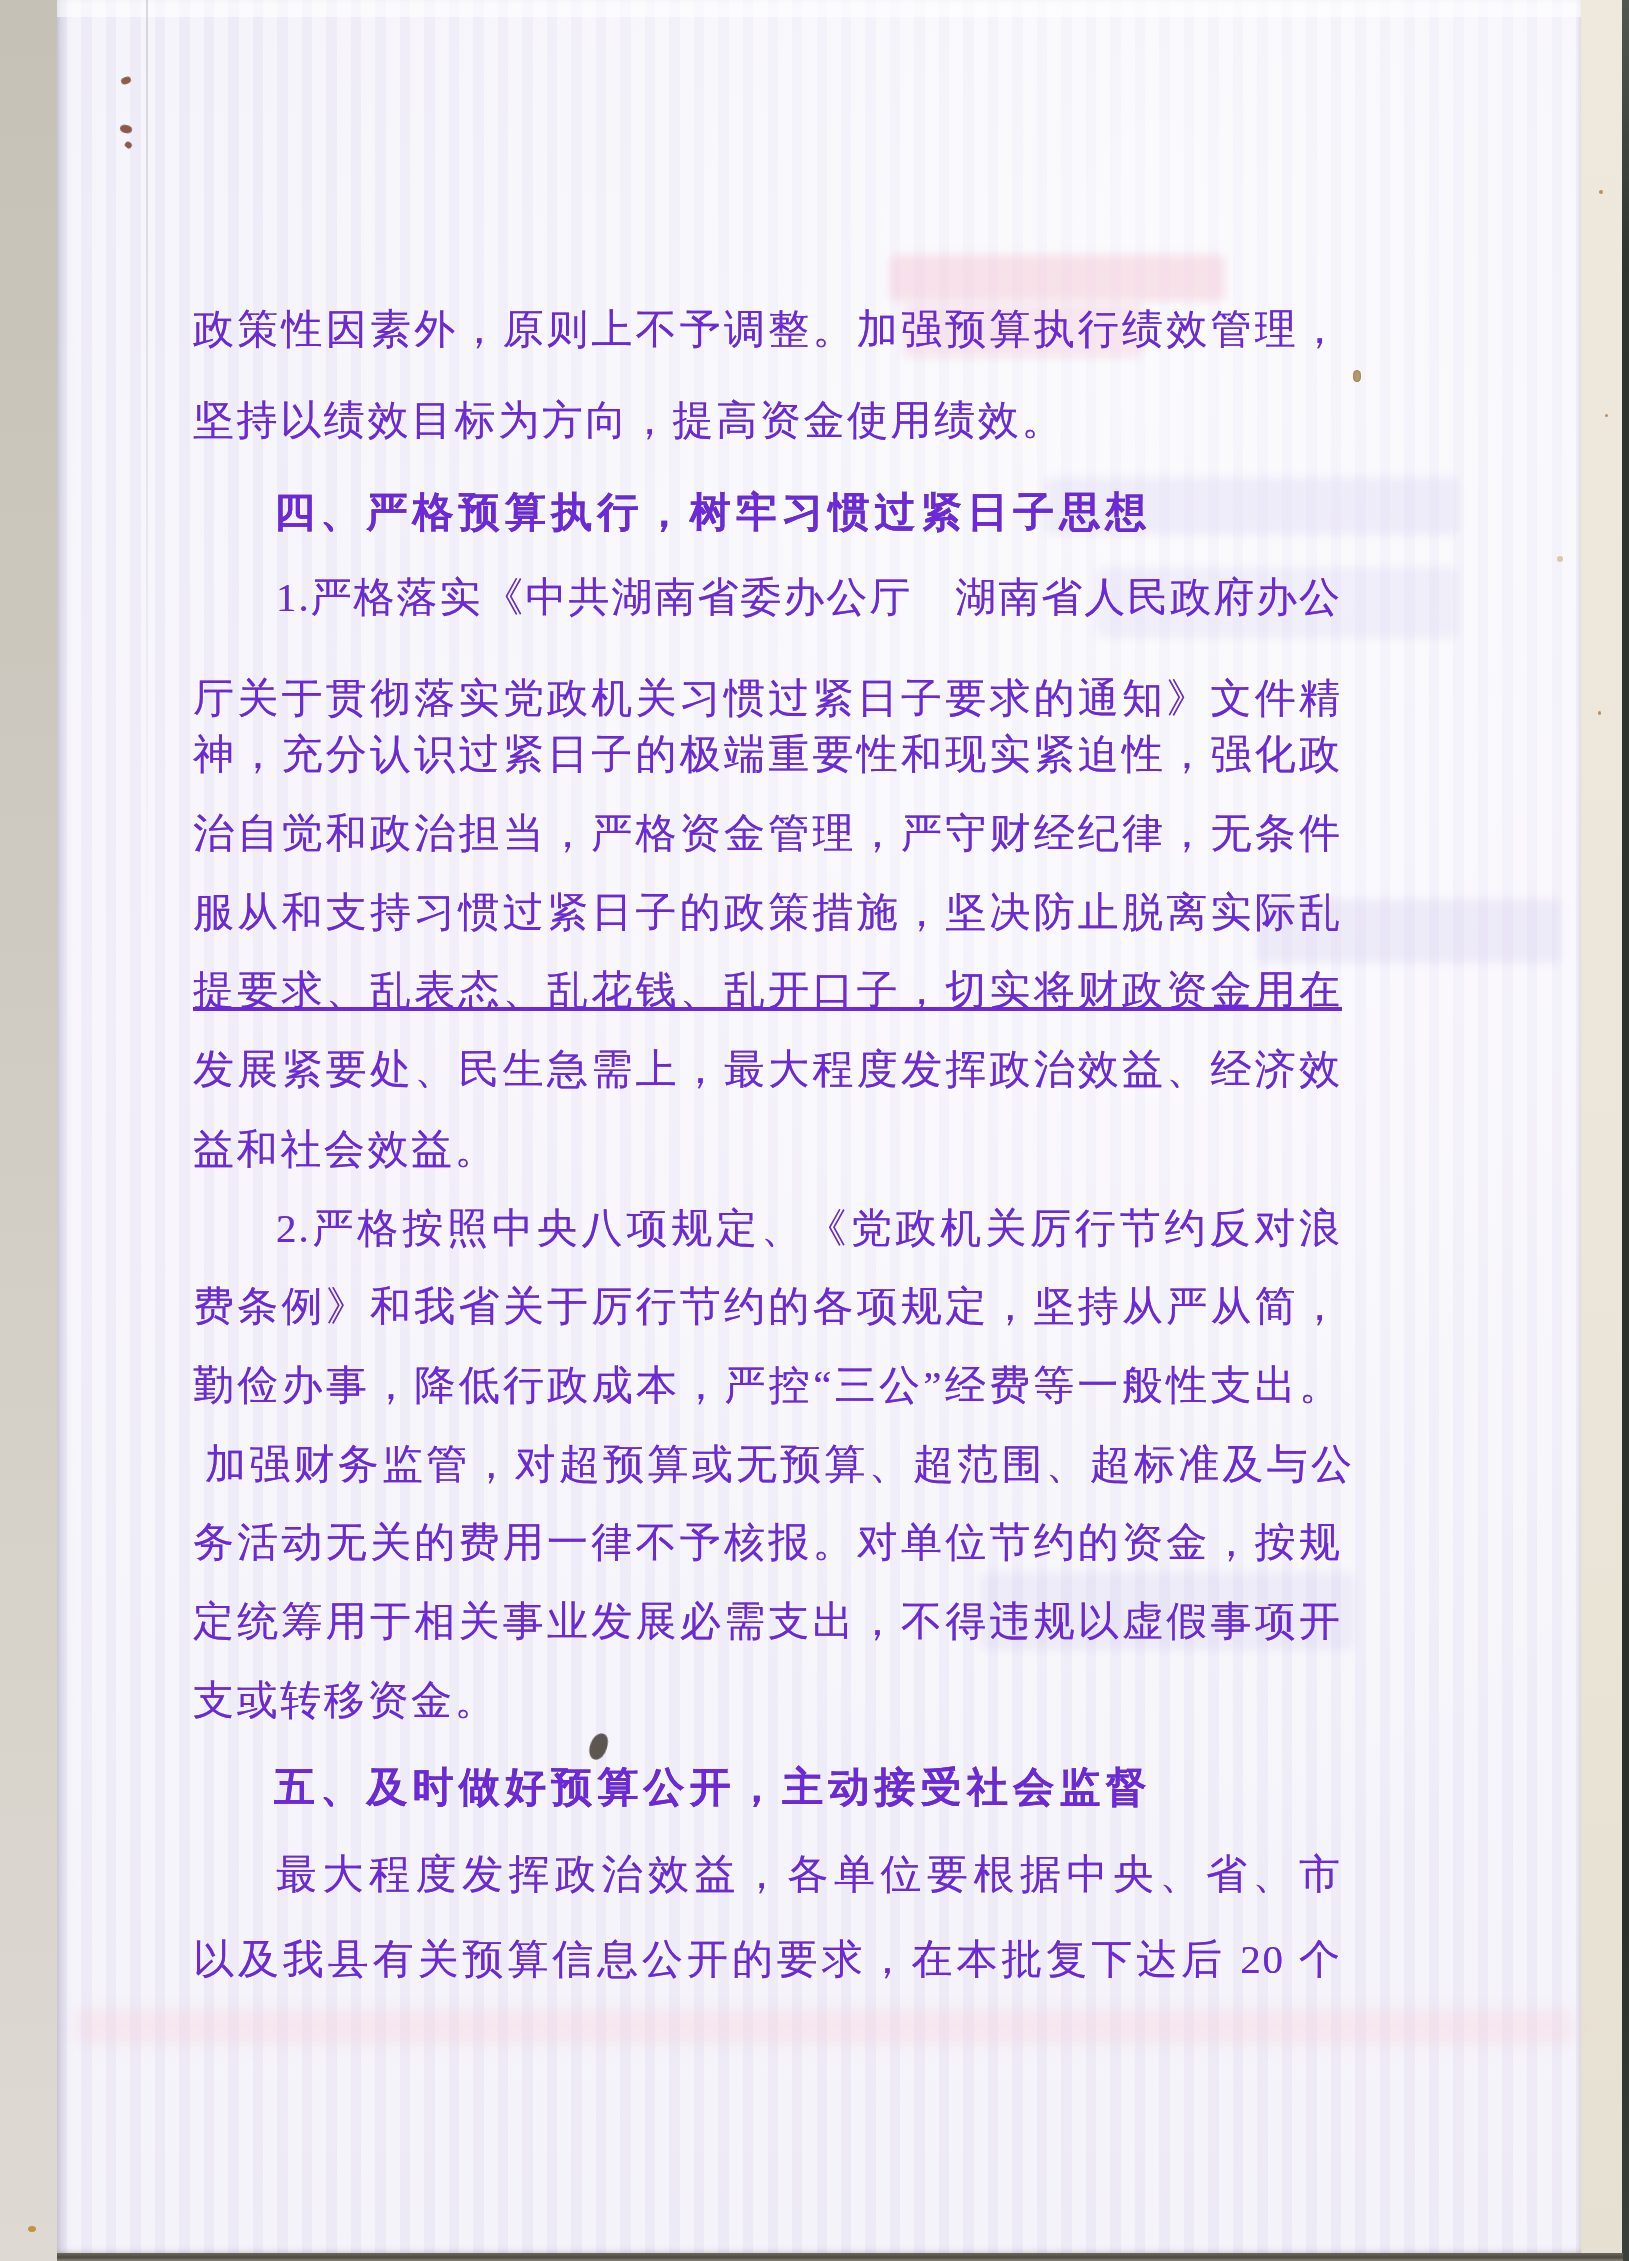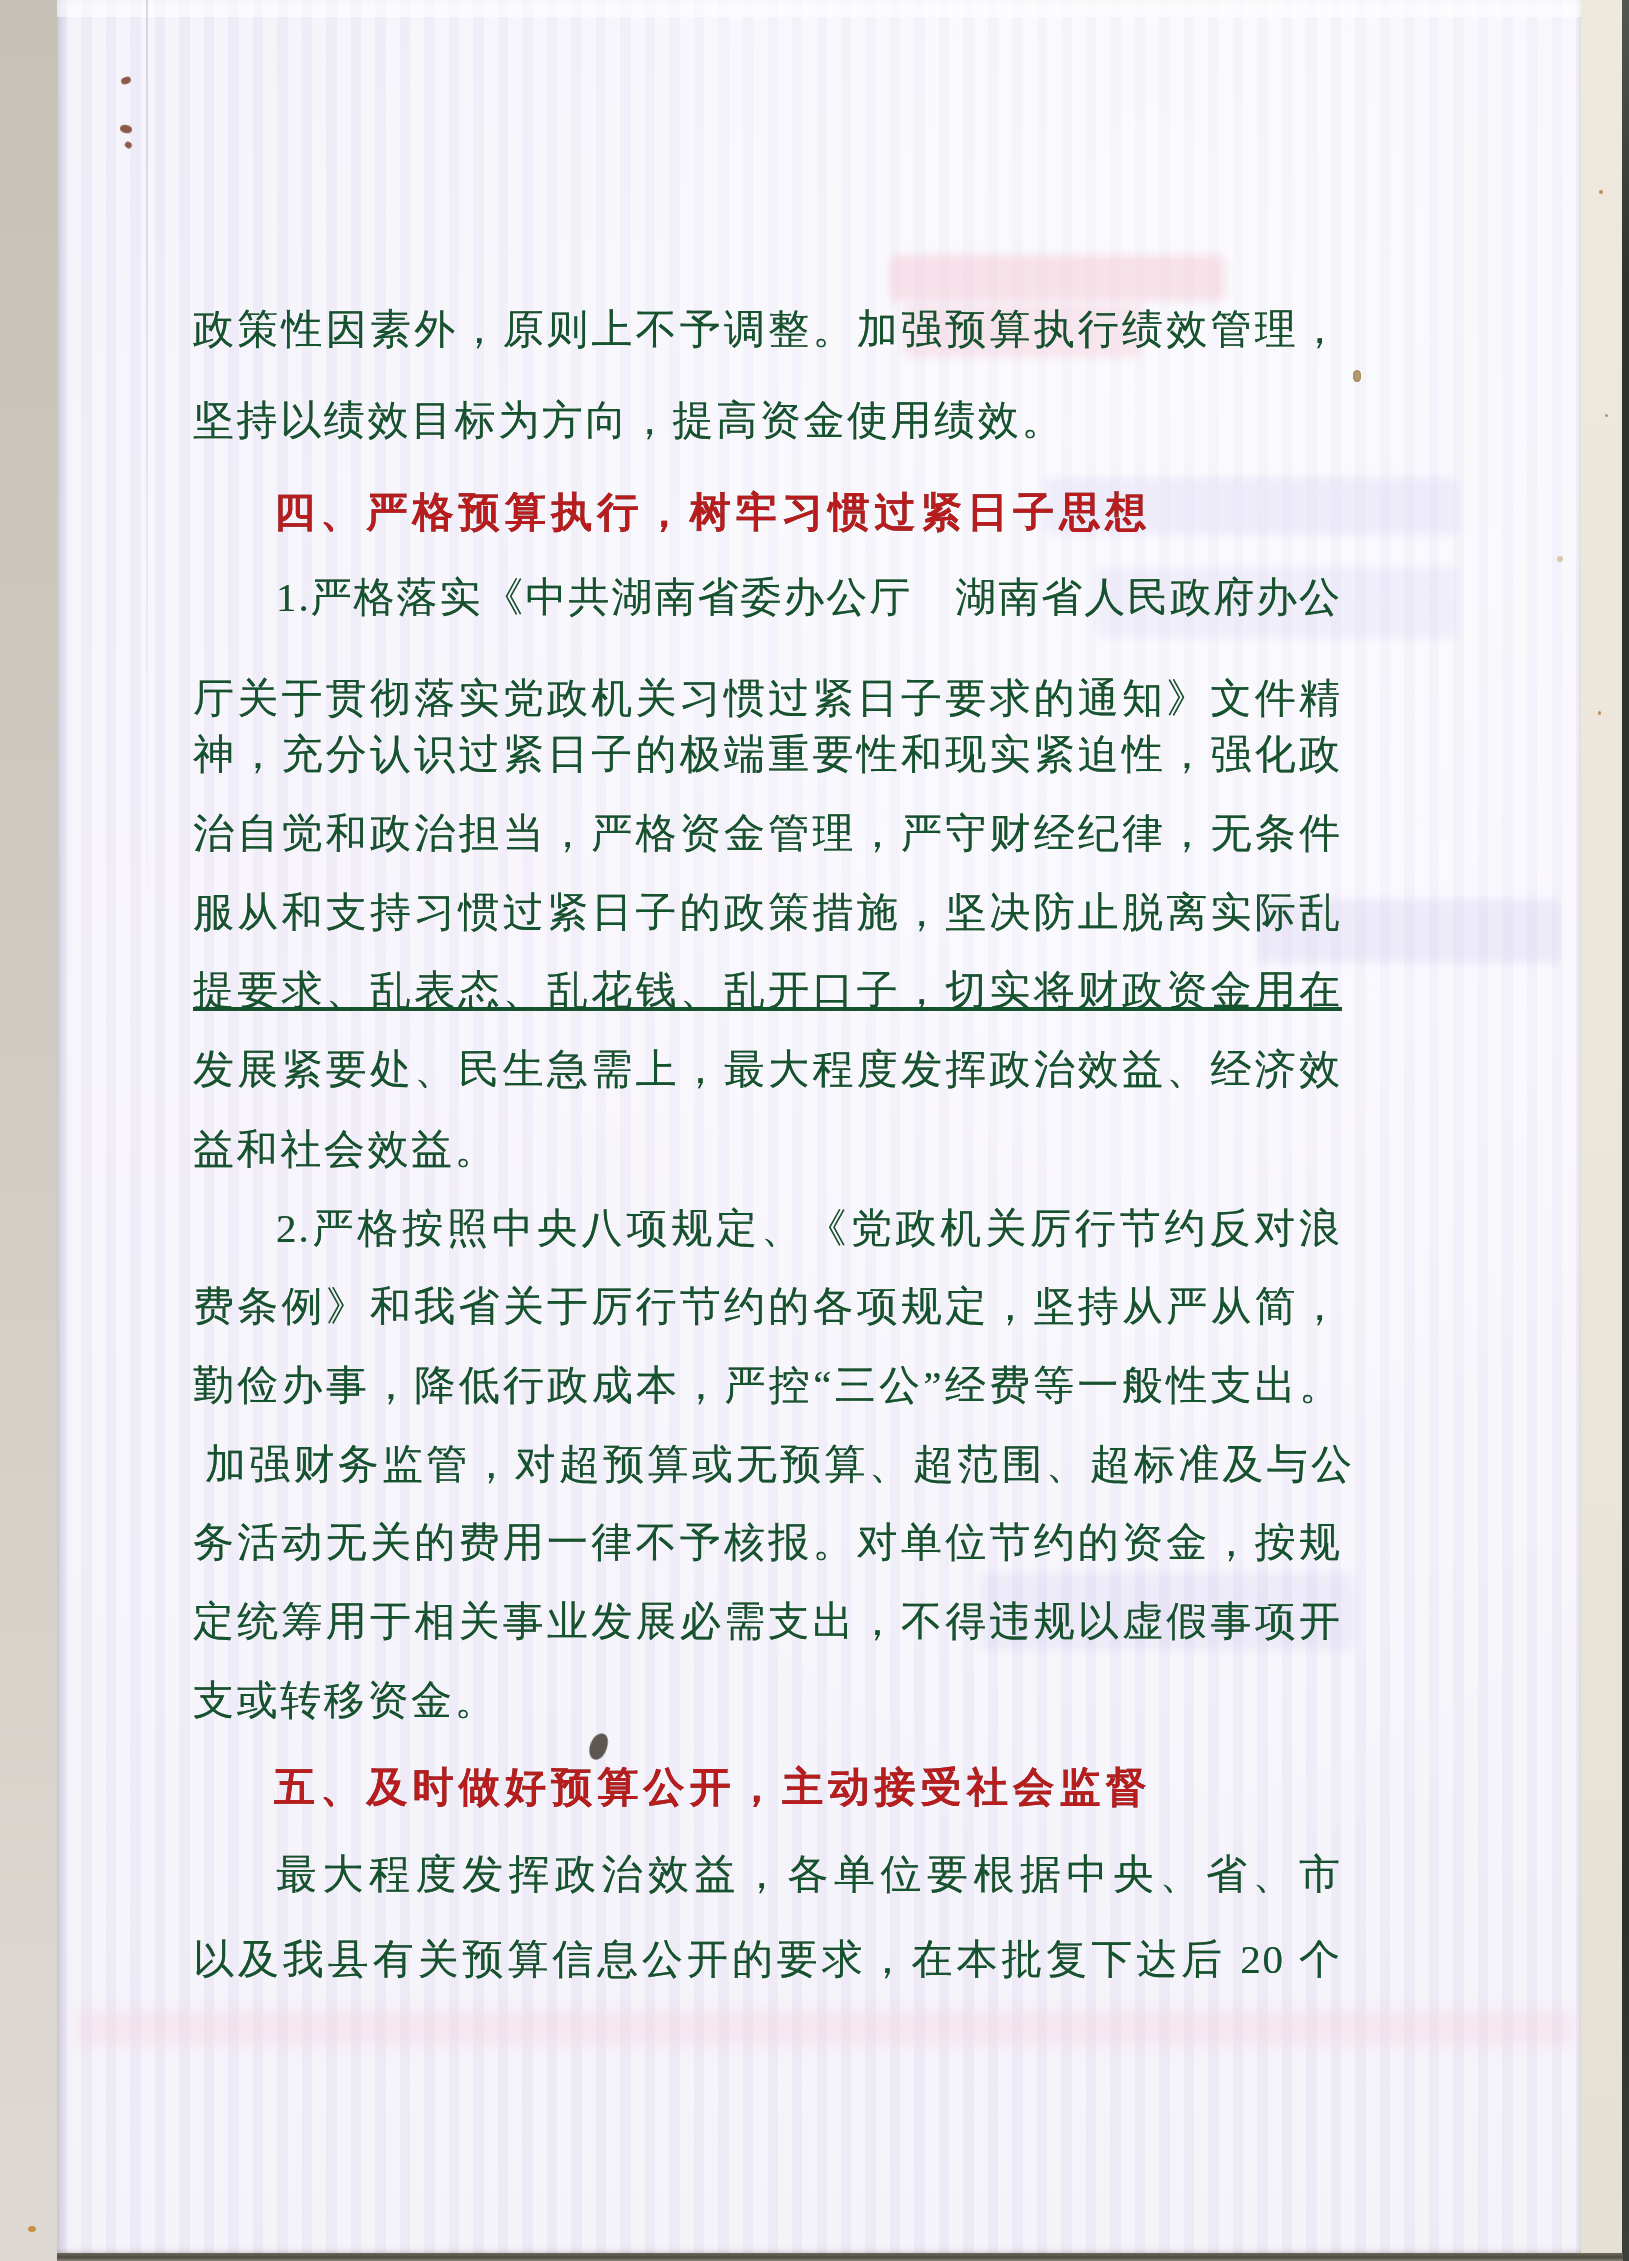--- a/index.html
+++ b/index.html
@@ -44,35 +44,35 @@
   }
   .top-sheen{
     position:absolute;left:57px;top:0;width:1524px;height:17px;
     background:rgba(255,255,255,.55);
   }
   
   .ln{
     position:absolute;
     font-size:41px;line-height:55px;height:55px;
     letter-spacing:1.9px;
-    color:#14532d;
+    color:#6d28d9;
     white-space:nowrap;
     text-shadow:0 0 0.6px rgba(45,43,40,.55);
   }
   .just{
     white-space:normal;
     text-align:justify;
     text-align-last:justify;
     text-justify:inter-character;
   }
   .plain{letter-spacing:2.6px;}
   .h{
     font-family:"Liberation Sans","DejaVu Sans",sans-serif;
     font-weight:700;
-    color:#b91c1c;
+    color:#6d28d9;
     letter-spacing:5.2px;
     text-shadow:0 0 0.6px rgba(20,20,20,.7);
   }
   
   .ghost{position:absolute;filter:blur(4.5px);border-radius:6.4px;}
   .speck{position:absolute;border-radius:50%;}
   .smudge{
     position:absolute;left:590px;top:1733px;width:17px;height:27px;
     background:#4e463f;border-radius:60% 40% 55% 45%;
     transform:rotate(14deg);filter:blur(0.6px);opacity:.9;

